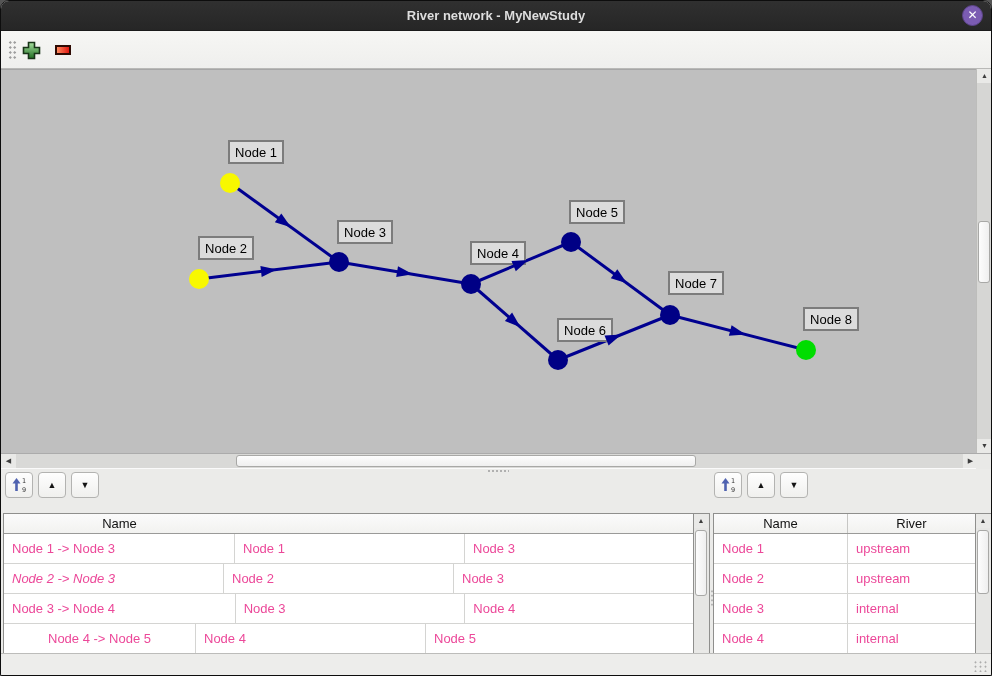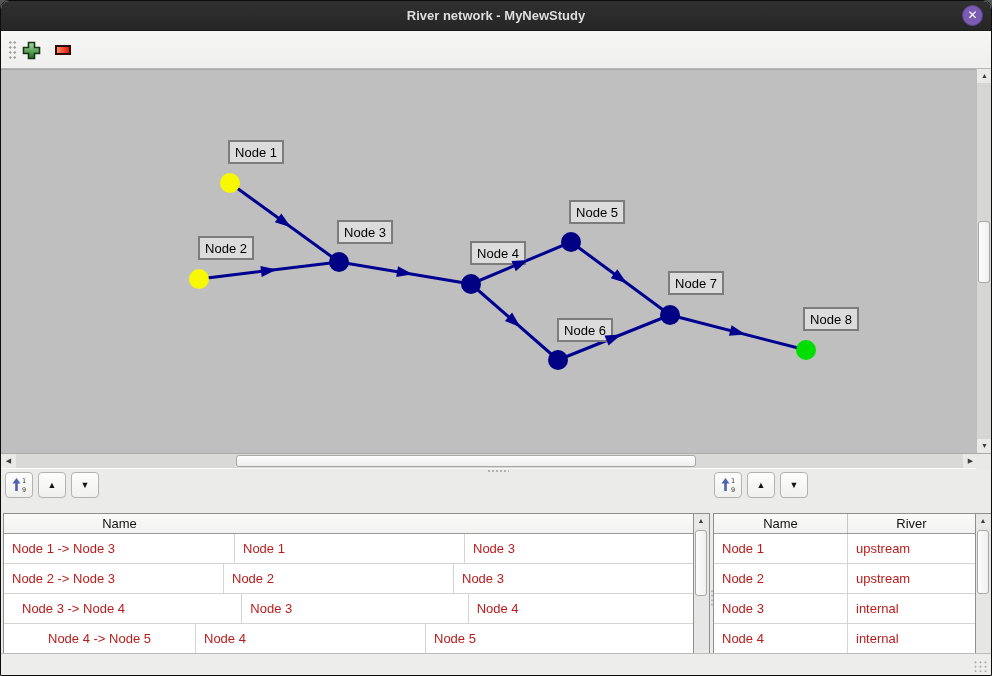--- a/index.html
+++ b/index.html
@@ -72,21 +72,21 @@
   .tp-left { left:2px; }  .tp-right { left:712px; }
   .tbl { height:152px; background:#fff; border:1px solid #8f8f8d; overflow:hidden; }
   .tbl-left  { width:691px; }
   .tbl-right { width:263px; }
   .thead { display:flex; height:20px; background:linear-gradient(#fbfbfb,#f2f2f0);
            border-bottom:1px solid #9a9a98; }
   .hcell { font-size:13px; color:#111; text-align:center; line-height:19px;
            border-right:1px solid #c6c6c4; overflow:hidden; cursor:pointer; }
   .hcell:last-child { border-right:none; }
   .trow { display:flex; height:30px; border-bottom:1px solid #d4d4d2; background:#fff; }
-  .tcell { font-size:13px; color:#b91c1c; line-height:29px; padding-left:8px;
+  .tcell { font-size:13px; color:#ec4899; line-height:29px; padding-left:8px;
            border-right:1px solid #d4d4d2; white-space:nowrap; overflow:hidden; }
   .tcell:last-child { border-right:none; }
   .tsb { position:relative; width:16px; height:152px; background:#e6e6e4;
          border:1px solid #8f8f8d; border-left:none; }
   .tsb .sb-btn { width:14px; left:0; }
   .tsb .up { top:0; } .tsb .down { bottom:0; }
   .tthumb { position:absolute; left:1px; width:12px; border:1px solid #a8a8a6; border-radius:3px;
             background:linear-gradient(90deg,#fdfdfd,#efefef); cursor:pointer; }
 
   
@@ -230,26 +230,26 @@
         <div class="thead">
           <div class="hcell" style="width:231px">Name</div>
         </div>
         <div>
             <div class="trow">
               <div class="tcell" style="width: 231px;">Node 1 -&gt; Node 3</div>
               <div class="tcell" style="width: 230px;">Node 1</div>
               <div class="tcell" style="width: 228px;">Node 3</div>
             </div>
             <div class="trow">
-              <div class="tcell" style="width: 220px;">Node 2 -&gt; Node 3</div>
+              <div class="tcell" style="width: 220px; font-style: italic;">Node 2 -&gt; Node 3</div>
               <div class="tcell" style="width: 230px;">Node 2</div>
               <div class="tcell" style="width: 228px;">Node 3</div>
             </div>
             <div class="trow">
-              <div class="tcell" style="width: 232px; margin-left: 10px;">Node 3 -&gt; Node 4</div>
+              <div class="tcell" style="width: 232px;">Node 3 -&gt; Node 4</div>
               <div class="tcell" style="width: 230px;">Node 3</div>
               <div class="tcell" style="width: 228px;">Node 4</div>
             </div>
             <div class="trow">
               <div class="tcell" style="width: 192px; padding-left: 44px;">Node 4 -&gt; Node 5</div>
               <div class="tcell" style="width: 230px;">Node 4</div>
               <div class="tcell" style="width: 228px;">Node 5</div>
             </div>
             <div class="trow">
               <div class="tcell" style="width: 231px;"></div>

